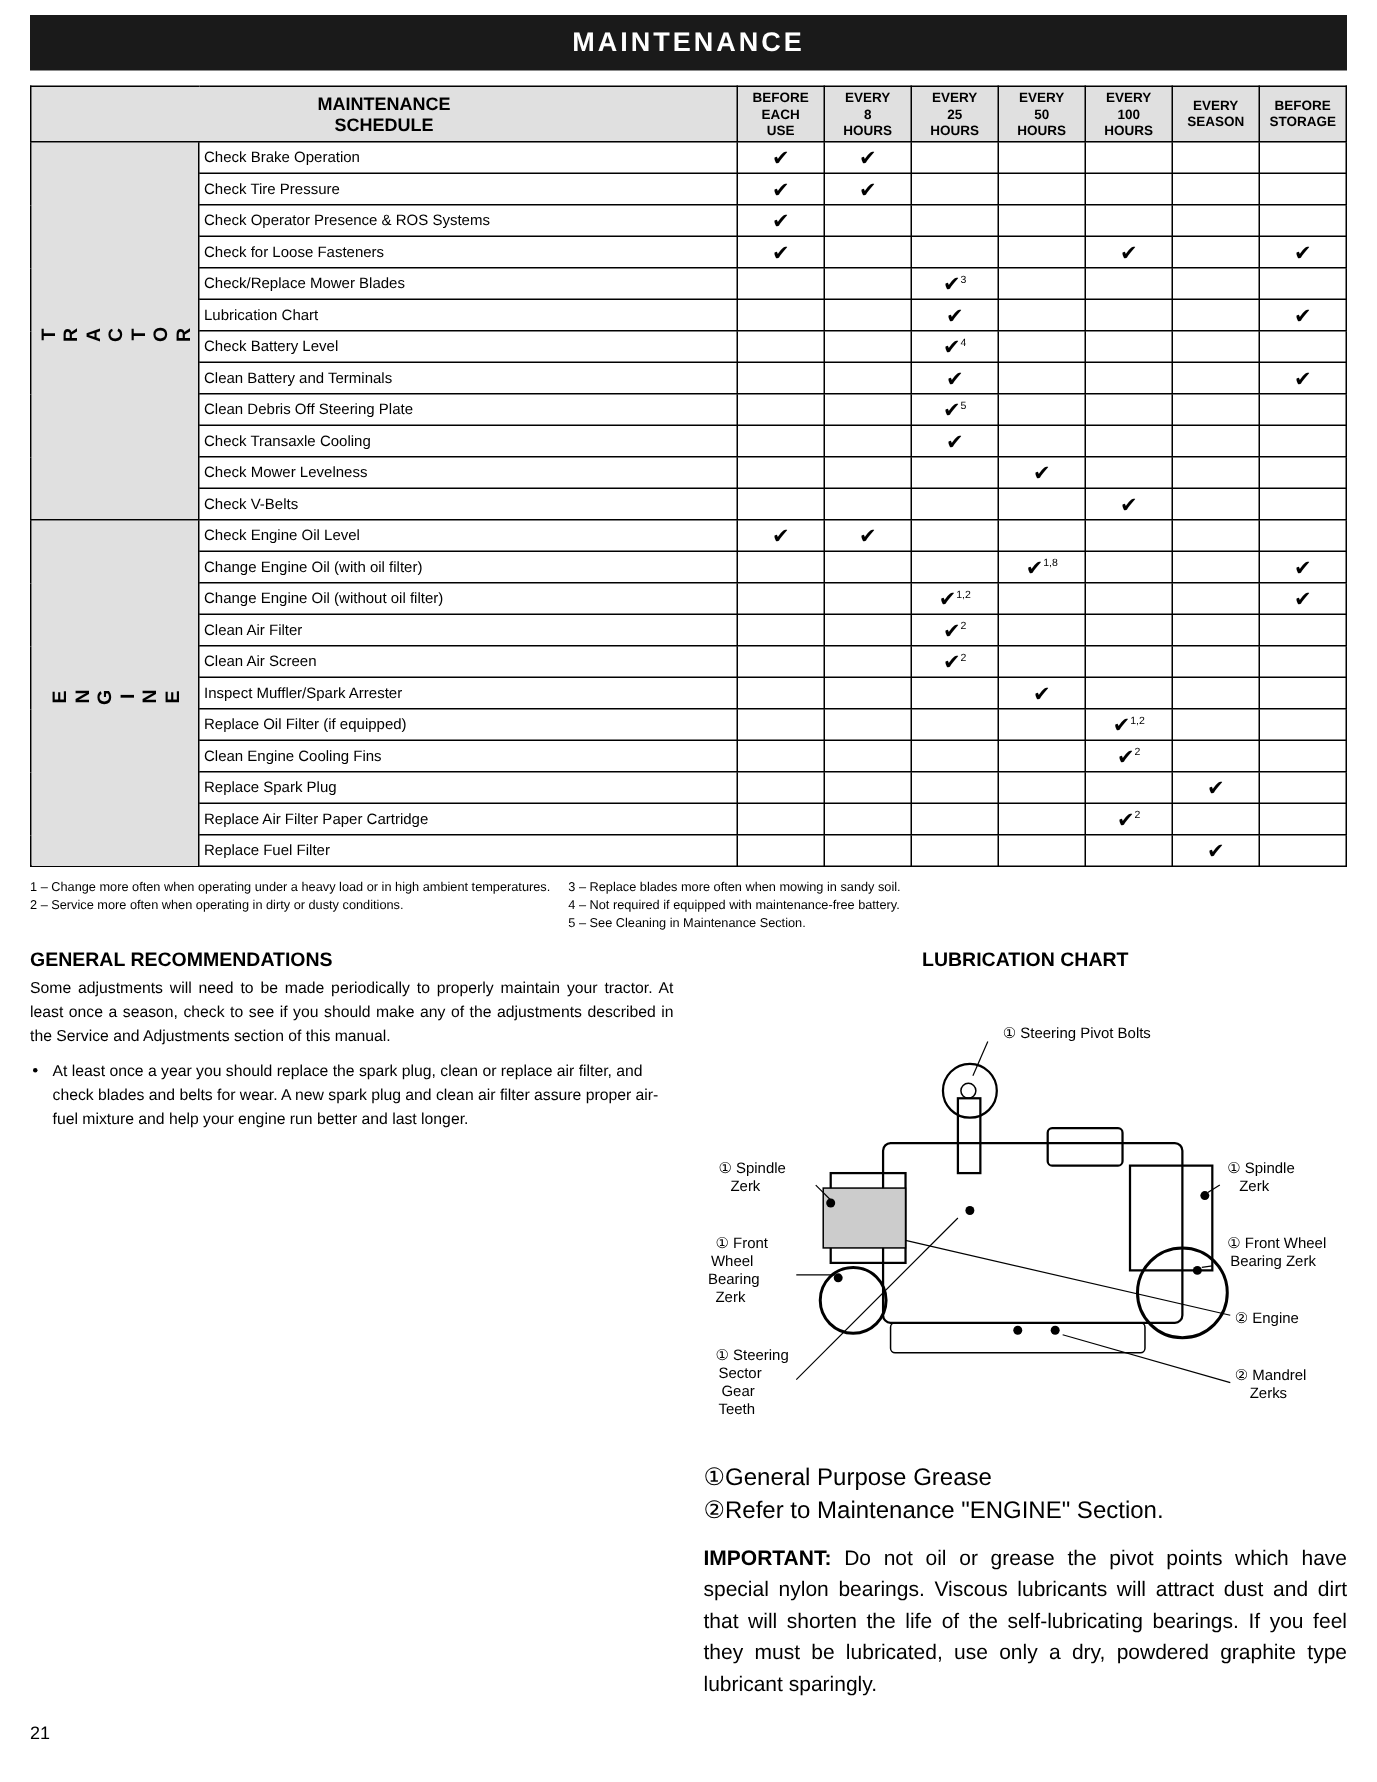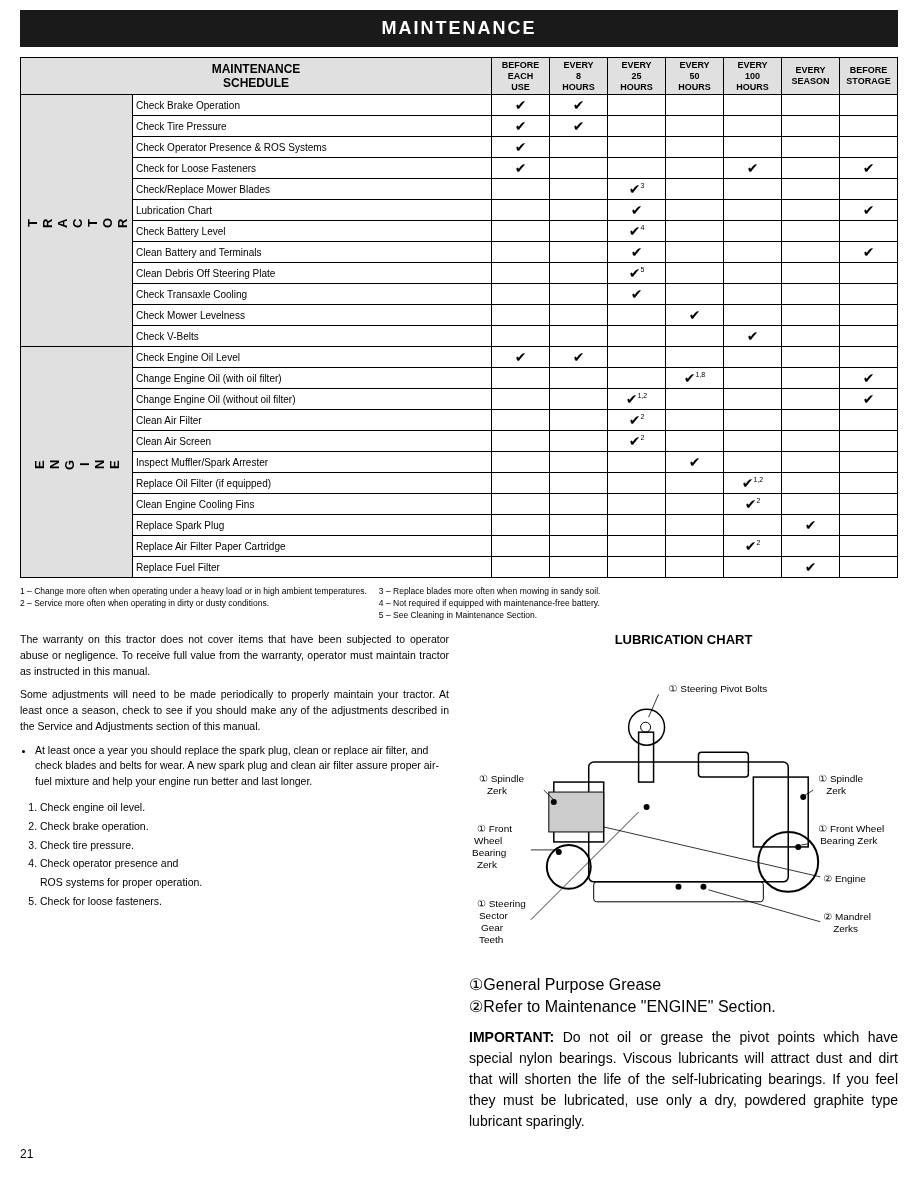--- a/index.html
+++ b/index.html
@@ -386,32 +386,25 @@
       <div>3 – Replace blades more often when mowing in sandy soil.</div>
       <div>4 – Not required if equipped with maintenance-free battery.</div>
       <div>5 – See Cleaning in Maintenance Section.</div>
     </div>
   </div>
 </div>
 
 <div class="two-col">
 
   <div class="left-col">
-    <div class="section-text">The warranty on this tractor does not cover items that have been subjected to operator abuse or negligence.  To receive full value from the warranty, operator must maintain tractor as instructed in this manual.</div>
+    <div class="section-title">GENERAL RECOMMENDATIONS</div>
     <div class="section-text">Some adjustments will need to be made periodically to properly maintain your tractor. At least once a season, check to see if you should make any of the adjustments described in the Service and Adjustments section of this manual.</div>
     <ul class="bullet-list">
       <li>At least once a year you should replace the spark plug, clean or replace air filter, and check blades and belts for wear.  A new spark plug and clean air filter assure proper air-fuel mixture and help your engine run better and last longer.</li>
     </ul>
-    <ol class="numbered-list">
-      <li>Check engine oil level.</li>
-      <li>Check brake operation.</li>
-      <li>Check tire pressure.</li>
-      <li>Check operator presence and<br>ROS systems for proper operation.</li>
-      <li>Check for loose fasteners.</li>
-    </ol>
   </div>
 
   <div class="right-col">
     <div class="lube-chart-title">LUBRICATION CHART</div>
 
     
     <svg width="100%" height="320" viewBox="0 0 430 320" style="font-family: Arial, sans-serif; font-size: 10px;">
 
       <rect x="120" y="110" width="200" height="120" fill="none" stroke="#000" stroke-width="1.5" rx="5"></rect>
 

